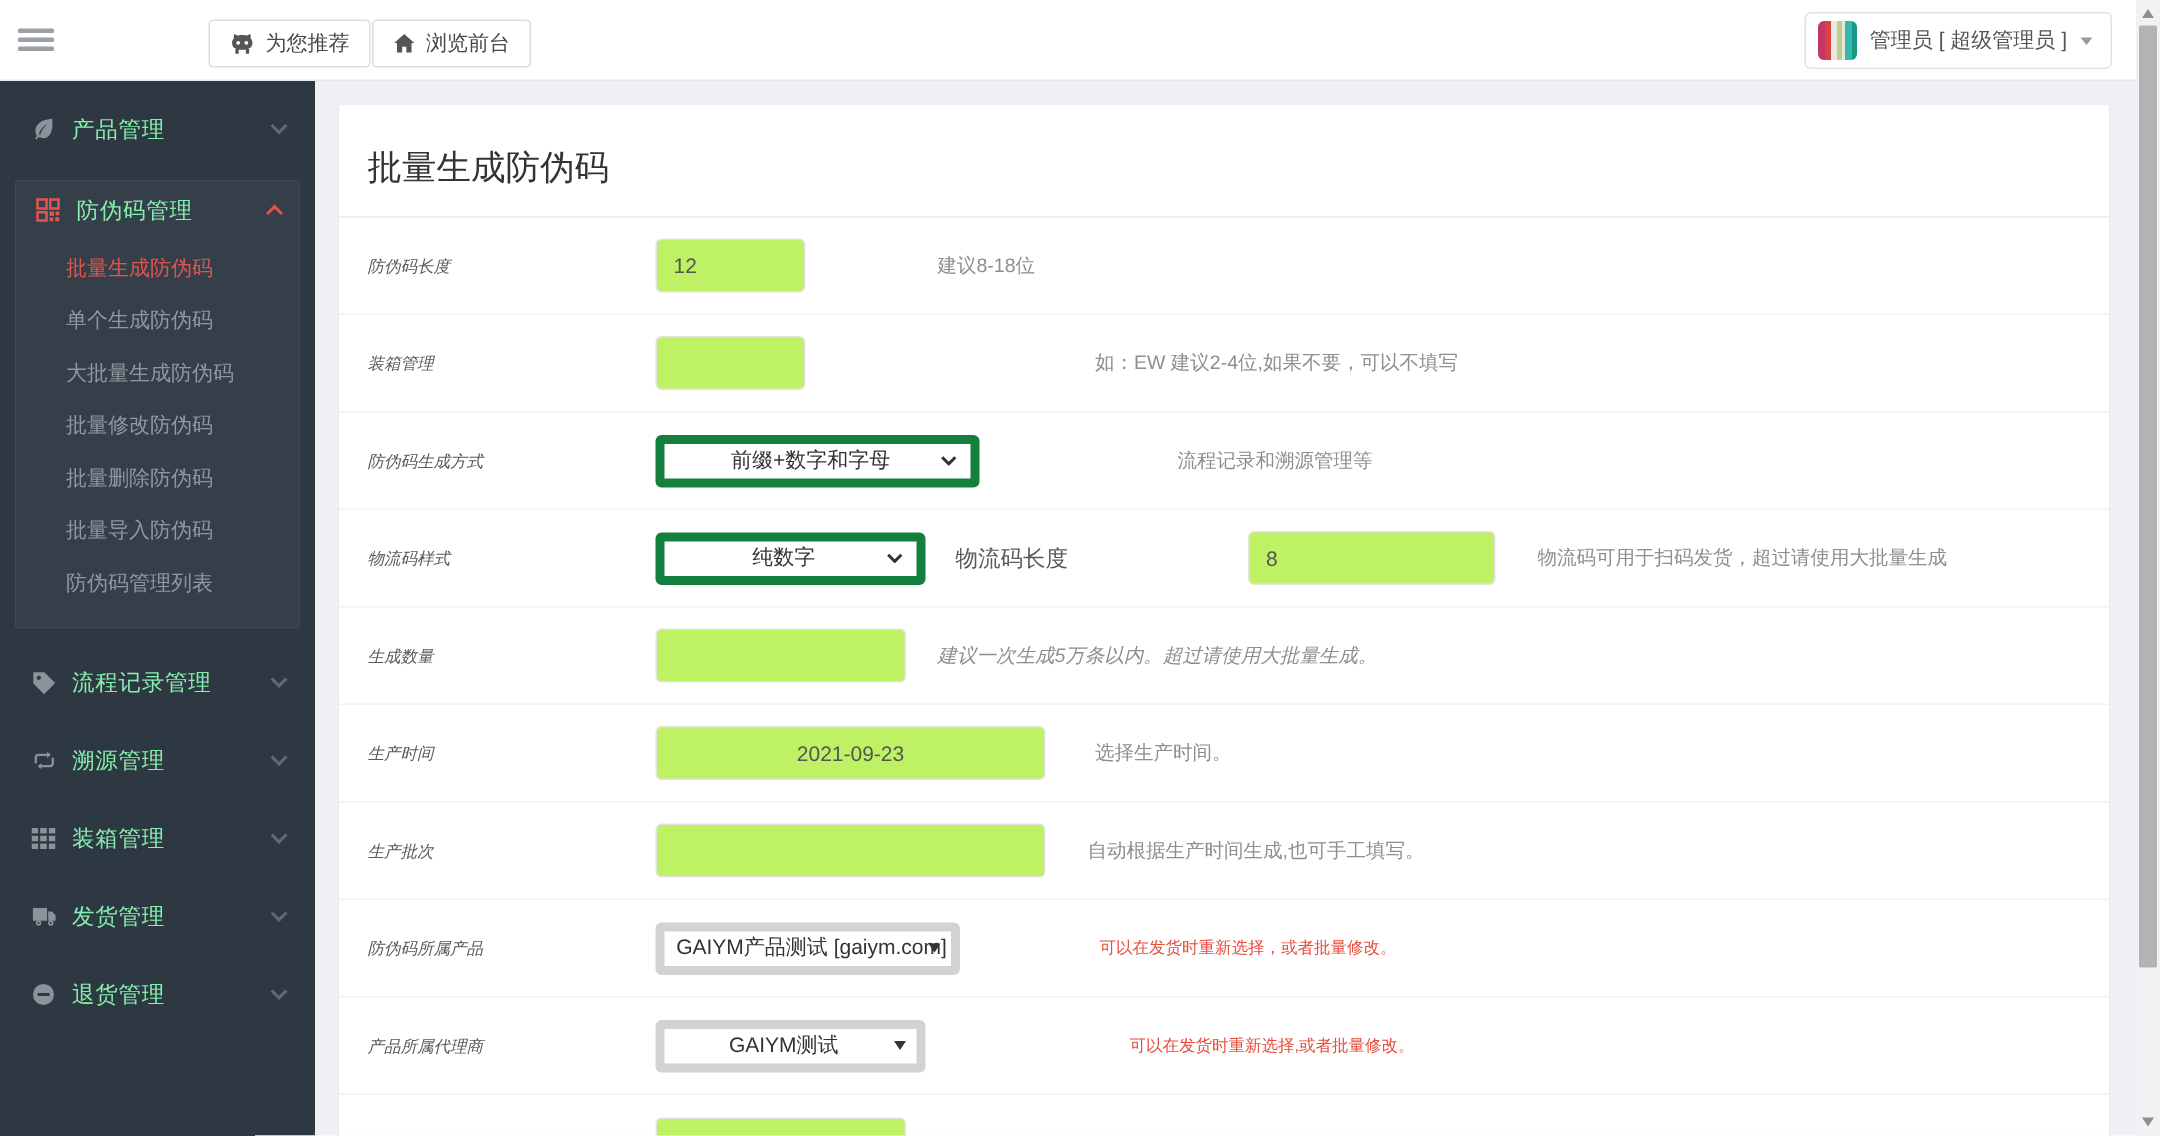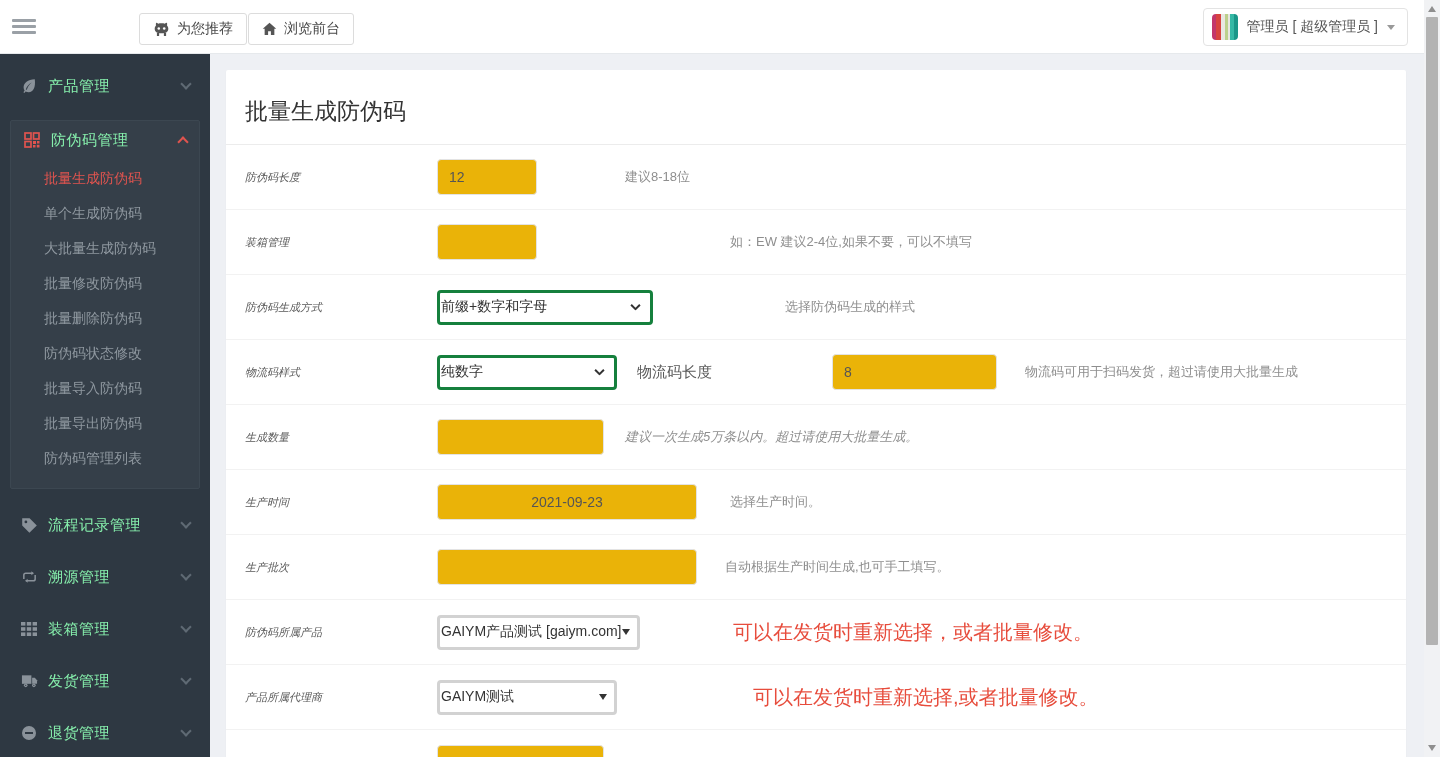--- a/index.html
+++ b/index.html
@@ -49,33 +49,33 @@
   .main { position:absolute; left:210px; top:54px; right:16px; bottom:0; }
   .card { position:absolute; left:16px; right:18px; top:16px; bottom:-40px; background:#fff;
           border-radius:2px; box-shadow:0 1px 2px rgba(0,0,0,.04); }
   .card-head { height:75px; padding:26px 19px 0; border-bottom:1px solid #ececec; }
   .card-head h1 { font-size:23px; font-weight:400; color:#333; }
   .frow { position:relative; height:65px; display:flex; align-items:center; padding-left:19px;
           border-bottom:1px solid #f2f2f2; }
   .flabel { width:192px; flex-shrink:0; font-size:11px; color:#595959;font-style:italic; }
   .flabel2 { margin-left:20px; width:195px; flex-shrink:0; font-size:15px; color:#595959; }
   .tinput { height:36px; border:1px solid #e3e3e3; border-radius:4px; padding:0 11px; font-size:14px;
-            color:#555; outline:none; font-family:inherit; background:#eab308; }
+            color:#555; outline:none; font-family:inherit; background:#bef264; }
   .w100{width:100px;} .w165{width:165px;} .w167{width:167px;} .w260{width:260px;text-align:center;}
-  .selbox { height:35px; border:3px solid #15803d; border-radius:4px; background:#fff; position:relative;
-            display:flex; align-items:center; padding:0 24px 0 1px; font-size:14px; color:#333;
-            cursor:pointer; white-space:nowrap; overflow:hidden; }
+  .selbox { height:35px; border:6px solid #15803d; border-radius:4px; background:#fff; position:relative;
+            display:flex; align-items:center; padding:0 24px 0 15px; font-size:14px; color:#333;
+            cursor:pointer; white-space:nowrap; overflow:hidden;justify-content:center; }
   .selbox .sarrow { position:absolute; right:9px; top:50%; transform:translateY(-50%); display:flex; }
   .selbox.tri { border-color:#d2d2d2; }
   .selbox.tri .sarrow { right:7px; }
   .tri-caret { width:0; height:0; border-left:4px solid transparent; border-right:4px solid transparent;
                border-top:6px solid #333; }
   .w216{width:216px;} .w180{width:180px;} .w203{width:203px; padding-right:10px;}
   .hint { position:absolute; top:50%; transform:translateY(-50%); font-size:13px; color:#8e8e8e; }
-  .hint.red { color:var(--hint-red); font-size:20px; }
+  .hint.red { color:var(--hint-red); font-size:11px; }
   .r1 .hint{left:399px;} .r2 .hint{left:504px;} .r3 .hint{left:559px;} .r4 .hint{left:799px;}
   .r5 .hint{left:399px;font-style:italic;} .r6 .hint{left:504px;} .r7 .hint{left:499px;} .r8 .hint{left:507px;}
   .r9 .hint{left:527px;}
   
   .scrollbar { position:absolute; right:0; top:0; bottom:0; width:16px; background:#f1f2f4; z-index:10; }
   .sb-up { position:absolute; top:6px; left:4px; width:0; height:0; border-left:4px solid transparent;
            border-right:4px solid transparent; border-bottom:6px solid #8f8f8f; }
   .sb-down { position:absolute; bottom:6px; left:4px; width:0; height:0; border-left:4px solid transparent;
              border-right:4px solid transparent; border-top:6px solid #8f8f8f; }
   .sb-thumb { position:absolute; top:17px; left:2px; width:12px; height:628px; background:#b3b3b3;
@@ -139,23 +139,21 @@
       </span>
       <span class="lbl">防伪码管理</span>
       <span class="chev up"></span>
     </div>
     <ul class="submenu">
       <li class="active">批量生成防伪码</li>
       <li>单个生成防伪码</li>
       <li>大批量生成防伪码</li>
       <li>批量修改防伪码</li>
       <li>批量删除防伪码</li>
-      <li>防伪码状态修改</li>
       <li>批量导入防伪码</li>
-      <li>批量导出防伪码</li>
       <li>防伪码管理列表</li>
     </ul>
   </div>
 
   <div class="side-item">
     <span class="ic">
       <svg width="16" height="16" viewBox="0 0 16 16" fill="currentColor">
         <path d="M8.6 1.2H1.2v7.4l7.2 7.2 7.4-7.4-7.2-7.2zM4.9 6.3a1.4 1.4 0 110-2.8 1.4 1.4 0 010 2.8z"></path>
       </svg>
     </span>
@@ -242,21 +240,21 @@
     <div class="frow r3">
       <span class="flabel">防伪码生成方式</span>
       <div class="selbox w216">
         <span>前缀+数字和字母</span>
         <span class="sarrow">
           <svg width="11" height="7" viewBox="0 0 10 6">
               <path d="M1 1l4 4 4-4" stroke="#333" stroke-width="1.8" fill="none"></path>
             </svg>
         </span>
       </div>
-      <span class="hint">选择防伪码生成的样式</span>
+      <span class="hint">流程记录和溯源管理等</span>
     </div>
 
     <div class="frow r4">
       <span class="flabel">物流码样式</span>
       <div class="selbox w180">
         <span>纯数字</span>
         <span class="sarrow">
           <svg width="11" height="7" viewBox="0 0 10 6">
               <path d="M1 1l4 4 4-4" stroke="#333" stroke-width="1.8" fill="none"></path>
             </svg>

